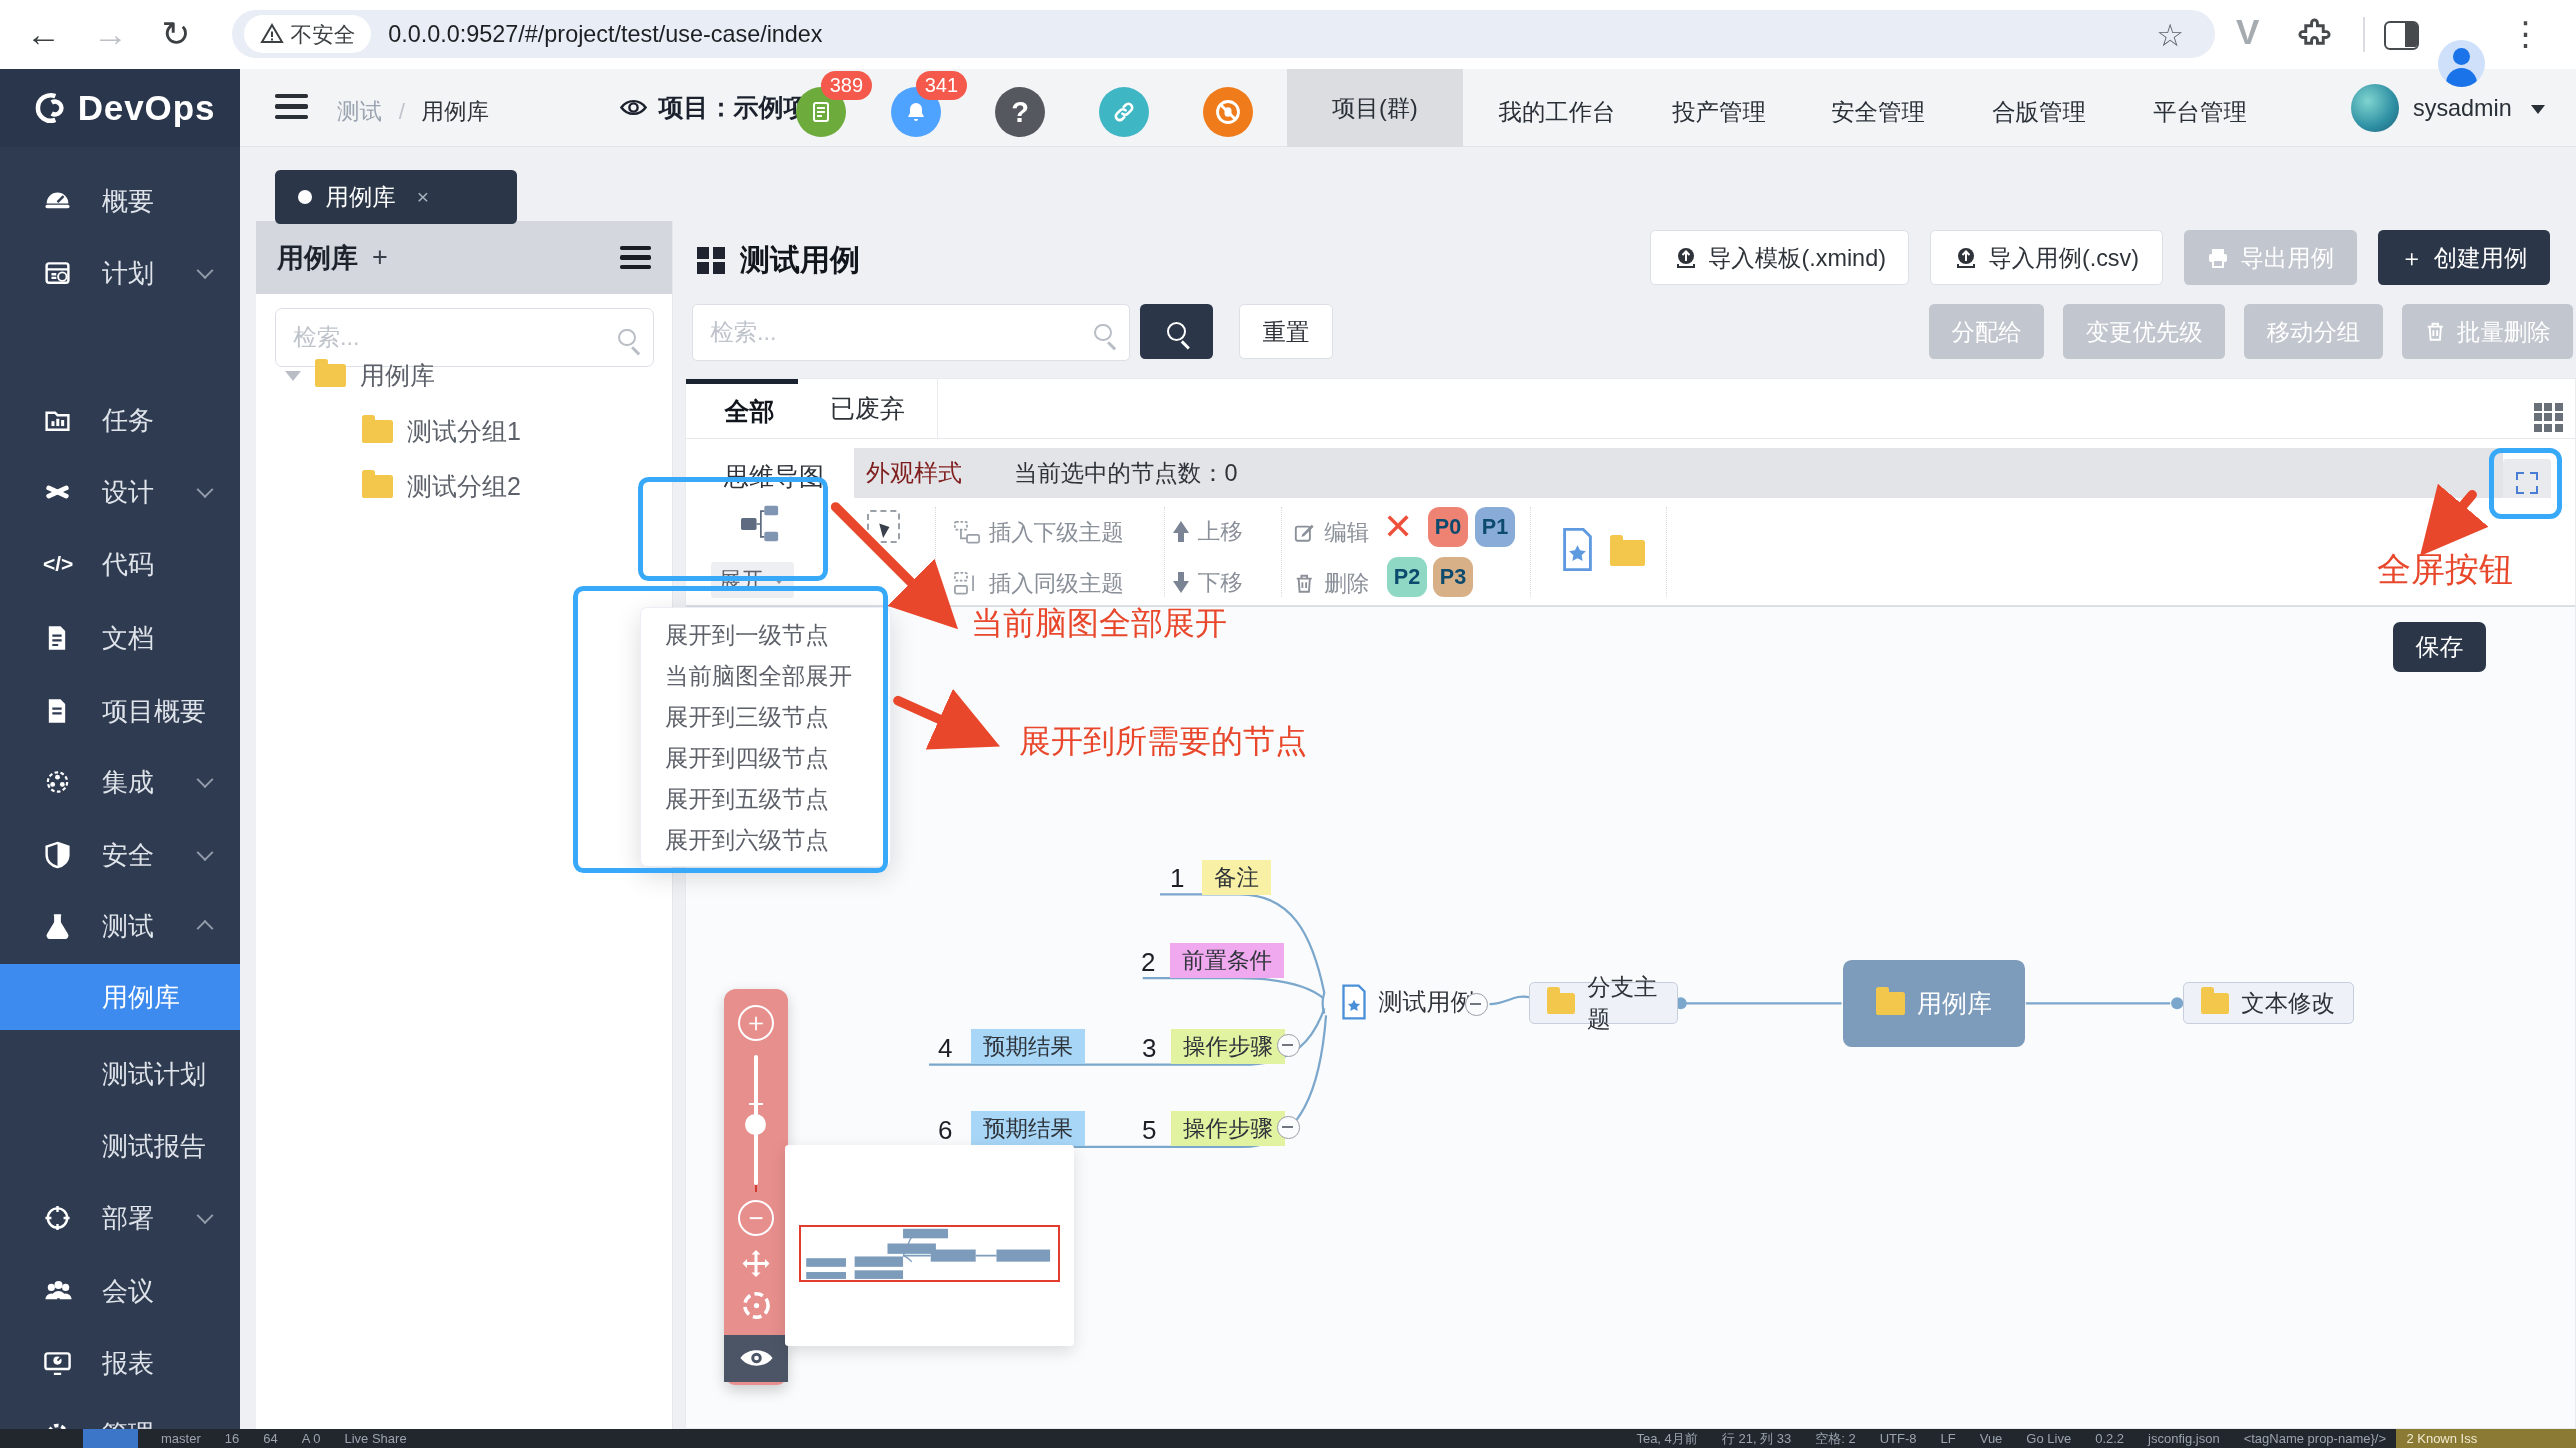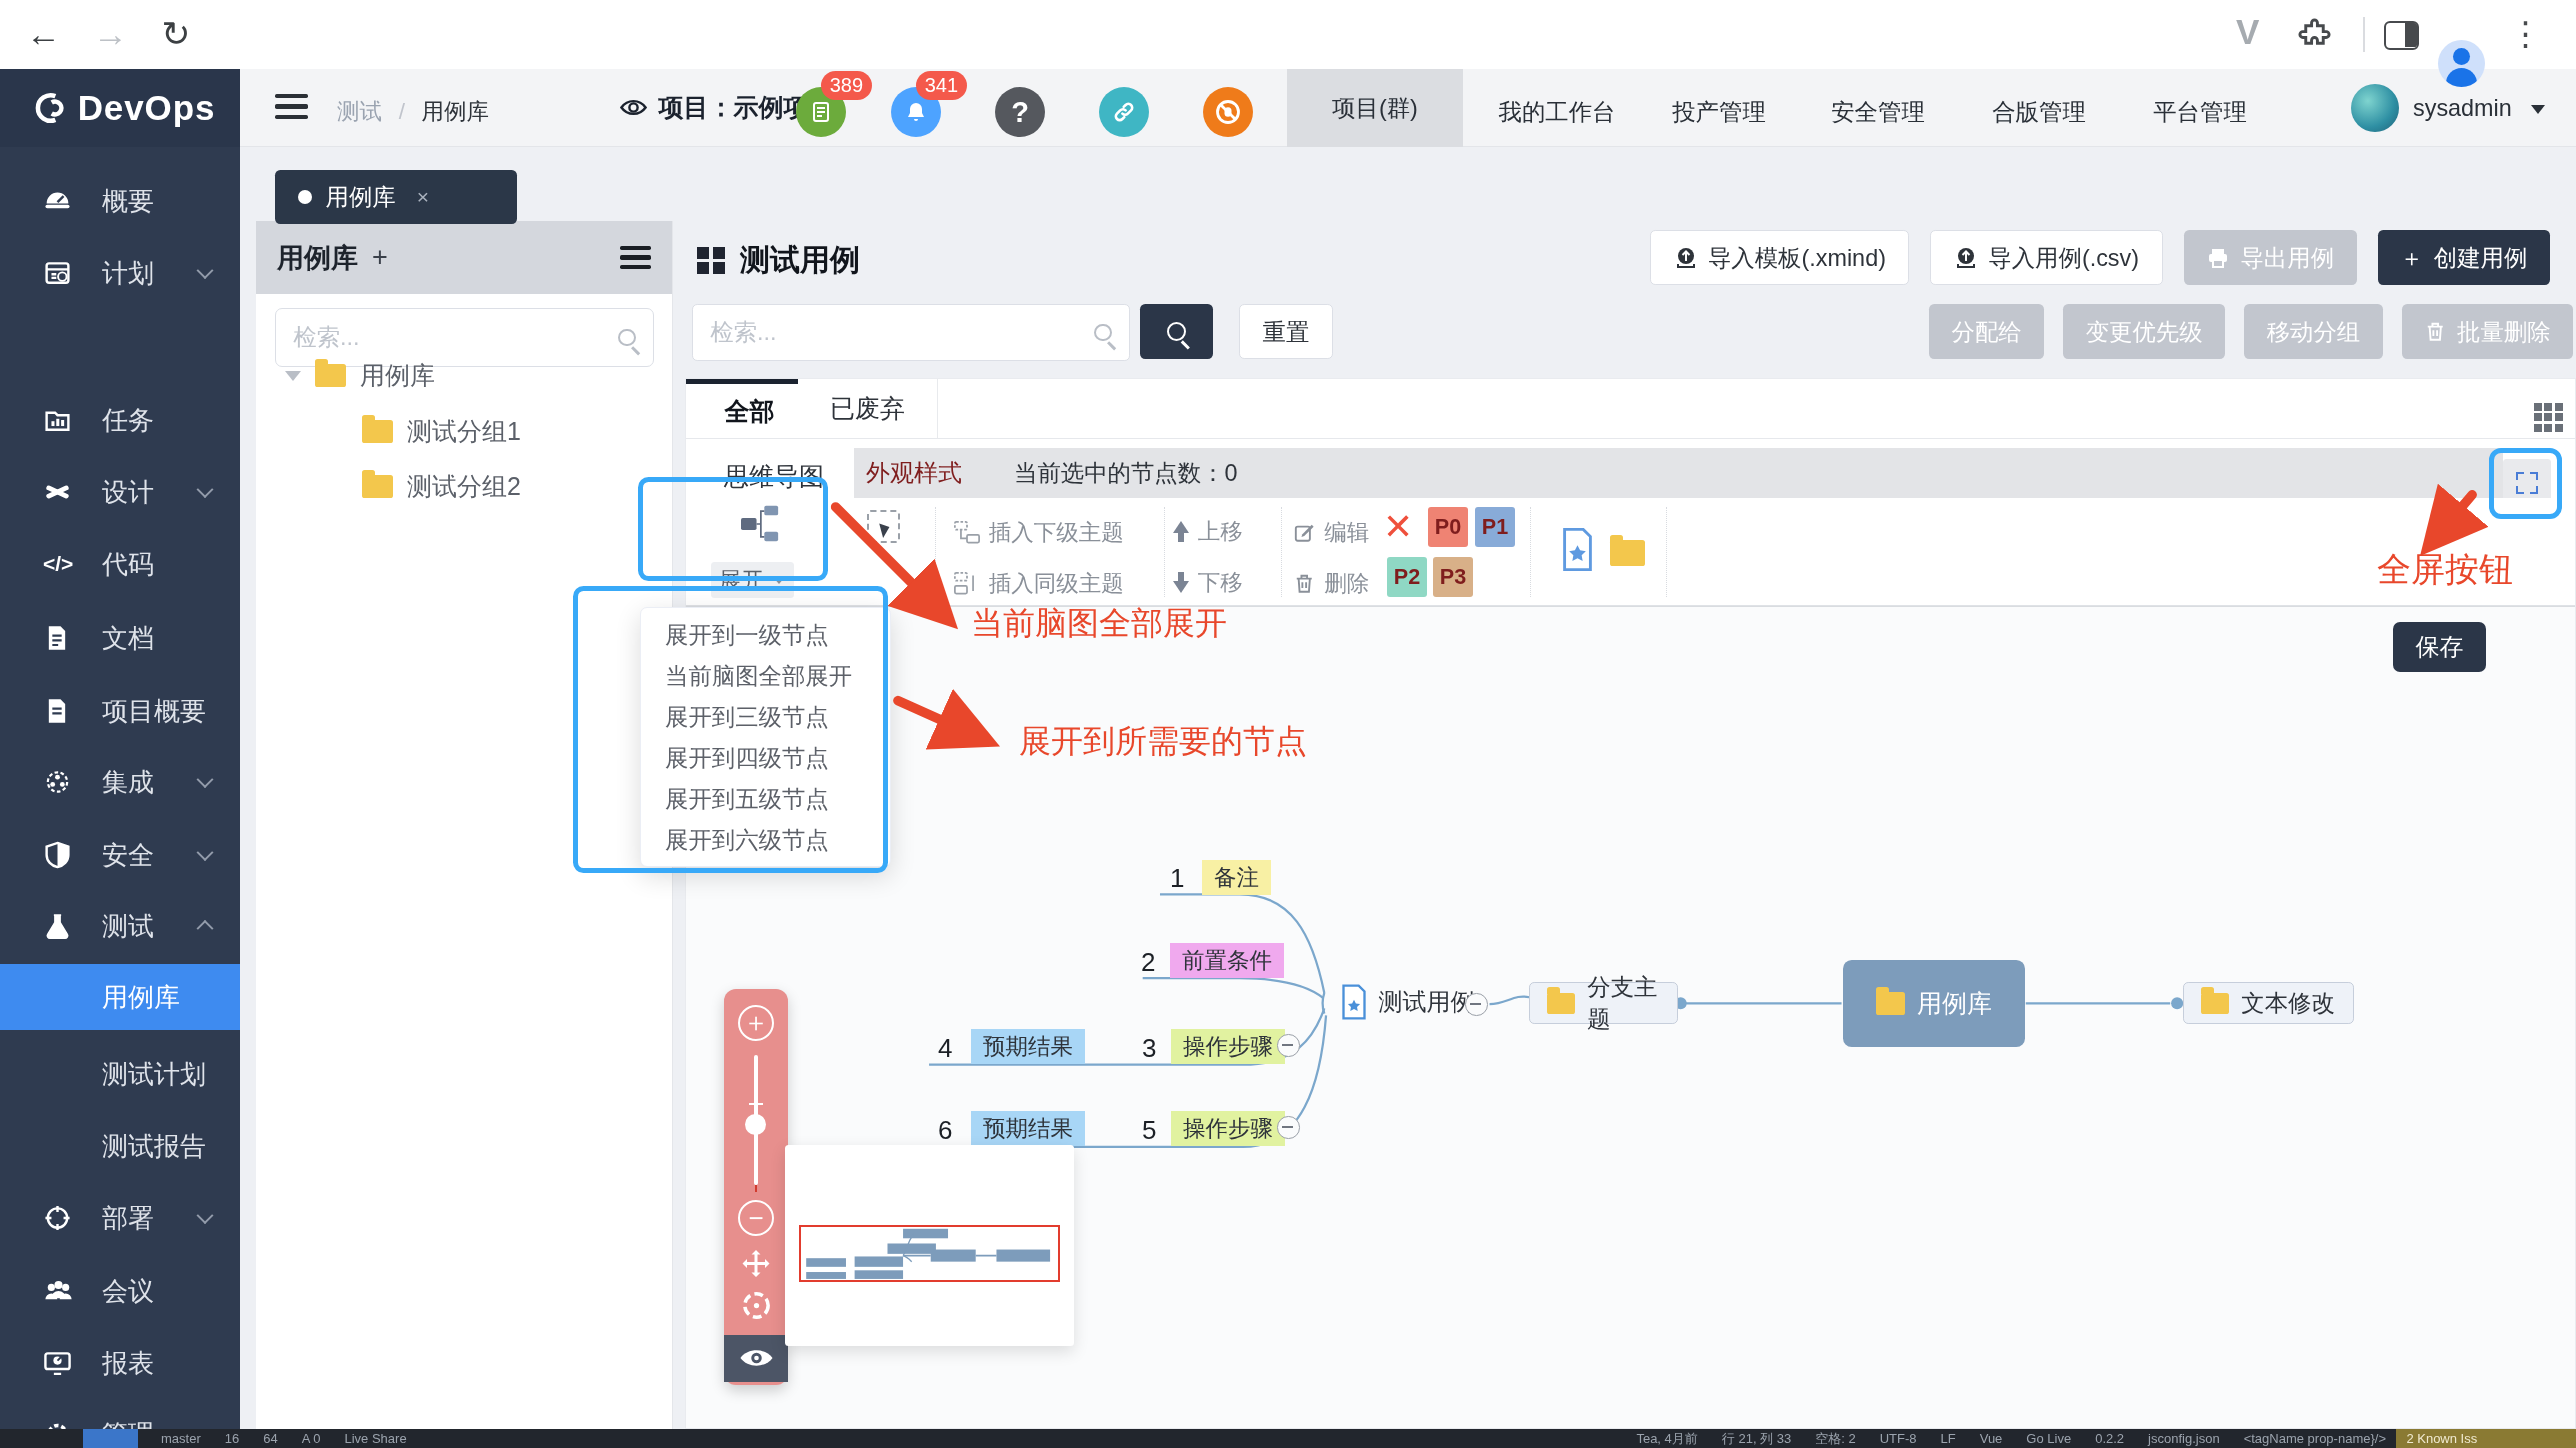--- a/index.html
+++ b/index.html
@@ -89,21 +89,21 @@
   
   .card { left:685px; top:378px; width:1891px; height:1051px; background:#fff; border:0.9px solid #e9ebef; z-index:2; }
   .tabstrip { position:absolute; left:0; top:0; width:100%; height:60px; border-bottom:0.9px solid #e6e8ec; }
   .tab { position:absolute; top:0; height:59px; display:flex; align-items:center; justify-content:center;
     font-size:25px; border-right:0.9px solid #e8eaed; background:#fff; }
   .tab.active { border-top:5.2px solid #1b2330; font-weight:bold; color:#11151c; }
   .graybar { position:absolute; left:168px; top:69px; width:1649px; height:50px; background:#e3e4e7;
     display:flex; align-items:center; }
   .wtool-divider { position:absolute; top:128px; height:90px; border-left:1.7px dotted #d8dbe0; }
   .tool-lbl { font-size:22.5px; color:#8a9099; white-space:nowrap; display:flex; align-items:center; gap:8.7px; }
-  .pchip { position:absolute; width:40px; height:40px; border-radius:3px; color:#7f1d1d; font-weight:bold;
+  .pchip { position:absolute; width:40px; height:40px; border-radius:11px; color:#0c4a6e; font-weight:bold;
     font-size:21.6px; display:flex; align-items:center; justify-content:center; }
   .arrow-up { width:0; height:0; border-left:8.7px solid transparent; border-right:8.7px solid transparent; border-bottom:12px solid #7b8494; }
   .arrow-dn { width:0; height:0; border-left:8.7px solid transparent; border-right:8.7px solid transparent; border-top:12px solid #7b8494; }
   .fs-ico { width:22.5px; height:22.5px; position:relative; }
   .fs-ico i { position:absolute; width:7.8px; height:7.8px; border:2.6px solid #4a7dd6; }
   .fs-ico i:nth-child(1){ left:0; top:0; border-right:none; border-bottom:none; }
   .fs-ico i:nth-child(2){ right:0; top:0; border-left:none; border-bottom:none; }
   .fs-ico i:nth-child(3){ left:0; bottom:0; border-right:none; border-top:none; }
   .fs-ico i:nth-child(4){ right:0; bottom:0; border-left:none; border-top:none; }
   .bluebox { position:absolute; border:5.2px solid #38a9f8; border-radius:10.4px; z-index:30; pointer-events:none; }
@@ -157,20 +157,32 @@
 </style>
 </head>
 <body>
 
 <div id="app">
 
   <div class="abs browser">
     <div class="abs bnav" style="left:26px;">←</div>
     <div class="abs bnav" style="left:93px;color:#bdc1c6;">→</div>
     <div class="abs bnav" style="left:161px;">↻</div>
+    <div class="abs url-pill">
+      <div class="sec-chip">
+        <svg width="24" height="24" viewBox="0 0 24 24">
+            <path d="M12 3 L22 20 H2 Z" fill="none" stroke="#3c4043" stroke-width="2"></path>
+            <rect x="11" y="9.5" width="2" height="5.5" fill="#3c4043"></rect>
+            <rect x="11" y="16.5" width="2" height="2" fill="#3c4043"></rect>
+          </svg>
+        <span>不安全</span>
+      </div>
+      <span class="url-text">0.0.0.0:9527/#/project/test/use-case/index</span>
+      <span class="pill-star">☆</span>
+    </div>
     <div class="abs" style="left:2236px;top:12px;font-size:35px;font-weight:bold;color:#a6abb0;">V</div>
     <svg class="abs" style="left:2297px;top:17.3px;" width="35" height="35" viewBox="0 0 24 24">
         <path d="M10 4 a2 2 0 0 1 4 0 v2 h4 v4 h2 a2 2 0 0 1 0 4 h-2 v4 h-4 v-2 a2 2 0 0 0 -4 0 v2 H6 v-4 H4 a2 2 0 0 1 0-4 h2 V6 h4 Z" fill="none" stroke="#474a4d" stroke-width="2"></path>
       </svg>
     <div class="abs divider-v" style="left:2363px;top:17.3px;"></div>
     <div class="abs panel-ico" style="left:2384px;top:21px;"></div>
     <div class="abs b-avatar" style="left:2438px;top:11.2px;"></div>
     <div class="abs" style="left:2509px;top:14px;font-size:33px;color:#474a4d;">⋮</div>
   </div>
 

